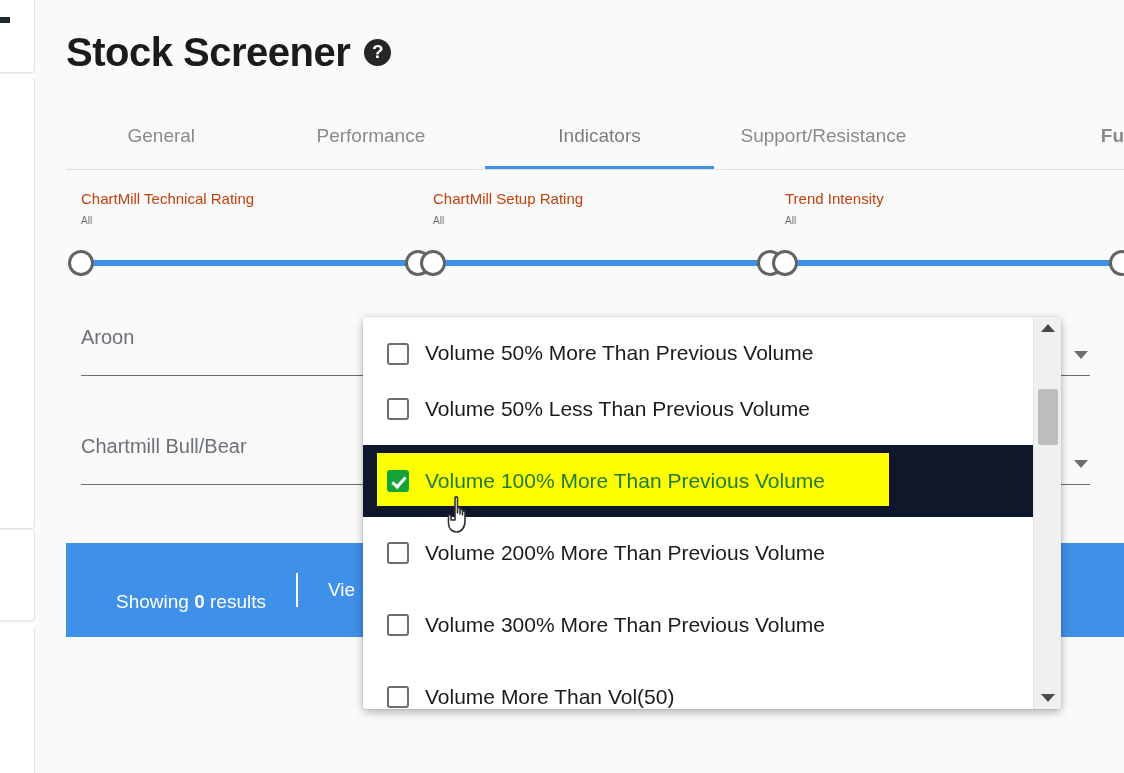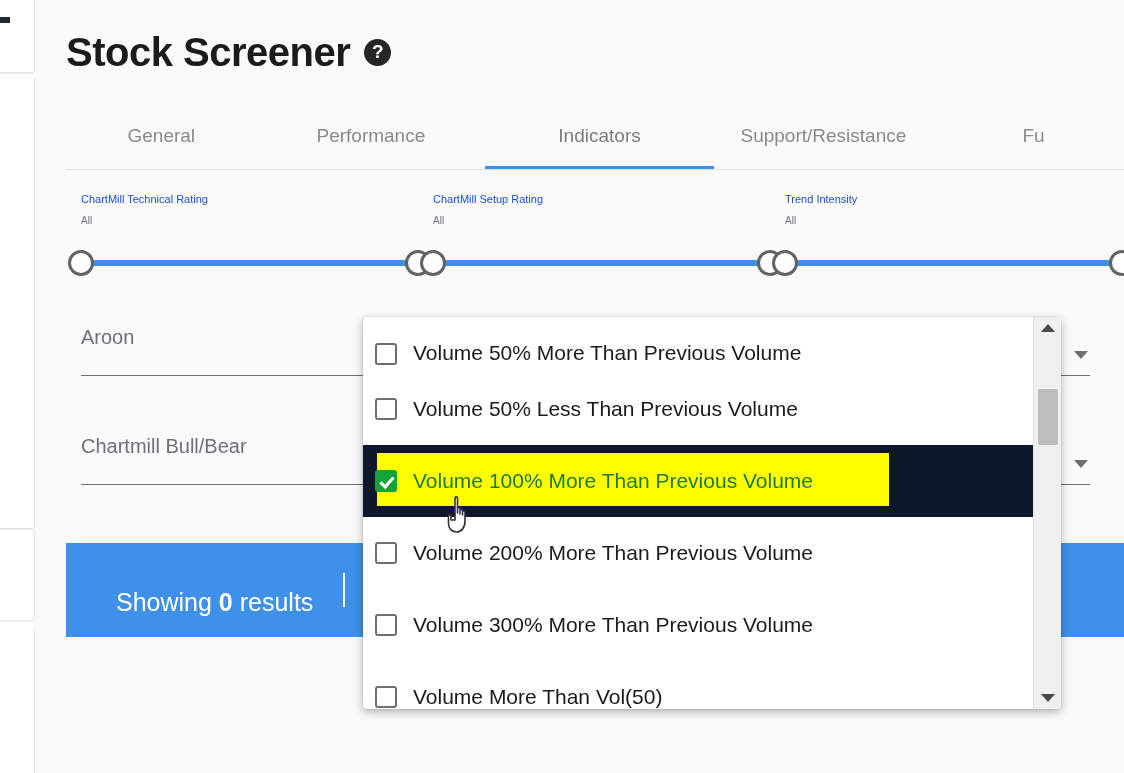--- a/index.html
+++ b/index.html
@@ -117,39 +117,39 @@
     content: "";
     position: absolute;
     left: 0; right: 0; bottom: 0;
     height: 3px;
     background: #3f90e8;
   }
   #tab-general          { width: 200px; }
   #tab-performance      { width: 240px; text-align: center; }
   #tab-indicators       { width: 240px; }
   #tab-support          { width: 230px; }
-  #tab-fundamentals     { width: 200px; text-align: center; padding-left: 10px; }
+  #tab-fundamentals     { width: 200px; text-align: right; padding-left: 10px; font-weight: bold; }
 
   
   #slider-row {
     position: absolute;
     left: 31px;
     top: 188px;
     width: 1058px;
     height: 100px;
     display: flex;
   }
   .slider-group {
     position: relative;
     width: 352px;
     padding-left: 15px;
   }
   .slider-label {
-    font-size: 11px;
-    color: #1d4ed8;
+    font-size: 15px;
+    color: #c2410c;
     line-height: 22px;
   }
   .slider-value {
     font-size: 10px;
     color: #6b7177;
     line-height: 22px;
   }
   .slider-track {
     position: absolute;
     left: 15px;
@@ -214,21 +214,21 @@
     top: 543px;
     width: 1058px;
     height: 94px;
     background: #3f90e8;
     display: flex;
     align-items: center;
     padding-left: 50px;
     color: #ffffff;
   }
   #results-showing {
-    font-size: 25px;
+    font-size: 19px;
     white-space: nowrap;
     margin-top: 24px;
   }
   #results-showing b { font-weight: bold; }
   #results-divider {
     width: 2px;
     height: 34px;
     background: #ffffff;
     margin: 0 30px;
   }
@@ -255,21 +255,21 @@
     position: absolute;
     left: 0; top: 0;
     width: 670px;
     height: 392px;
   }
   .dd-option {
     position: relative;
     height: 72px;
     display: flex;
     align-items: center;
-    padding-left: 12px;
+    padding-left: 24px;
     cursor: pointer;
   }
   .dd-option:first-child { height: 56px; align-items: flex-end; padding-bottom: 8px; }
   .dd-checkbox {
     width: 22px; height: 22px;
     border: 2px solid #6e6e6e;
     border-radius: 3px;
     background: #ffffff;
     flex: 0 0 auto;
     margin-right: 16px;

